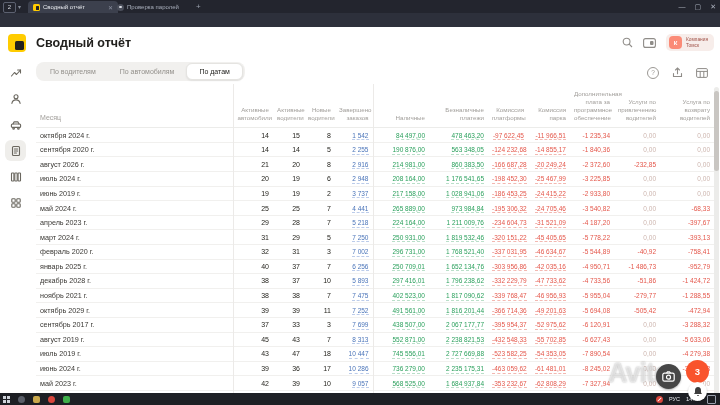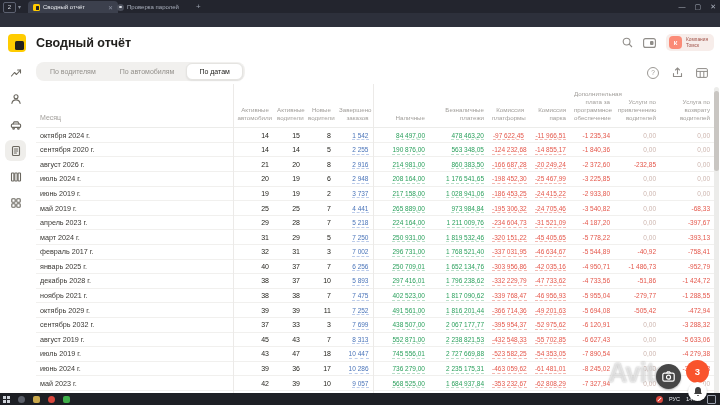--- a/index.html
+++ b/index.html
@@ -336,21 +336,21 @@
             <td class="sepR"><span class="lnk blue">3 737</span></td>
             <td><span class="lnk green">217 158,00</span></td>
             <td><span class="lnk green">1 028 941,06</span></td>
             <td><span class="lnk redl">-186 453,25</span></td>
             <td><span class="lnk redl">-24 415,22</span></td>
             <td class="red">-2 933,80</td>
             <td class="zero">0,00</td>
             <td class="zero">0,00</td>
           </tr>
           <tr>
-            <td class="first sepR">май 2019 г.</td>
+            <td class="first sepR">май 2024 г.</td>
             <td class="cnt">25</td>
             <td class="cnt">25</td>
             <td class="cnt">7</td>
             <td class="sepR"><span class="lnk blue">4 441</span></td>
             <td><span class="lnk green">265 889,00</span></td>
             <td><span class="lnk green">973 984,84</span></td>
             <td><span class="lnk redl">-195 306,32</span></td>
             <td><span class="lnk redl">-24 705,46</span></td>
             <td class="red">-3 540,82</td>
             <td class="zero">0,00</td>
@@ -378,21 +378,21 @@
             <td class="sepR"><span class="lnk blue">7 250</span></td>
             <td><span class="lnk green">250 931,00</span></td>
             <td><span class="lnk green">1 819 532,46</span></td>
             <td><span class="lnk redl">-320 151,22</span></td>
             <td><span class="lnk redl">-45 405,65</span></td>
             <td class="red">-5 778,22</td>
             <td class="zero">0,00</td>
             <td class="red">-393,13</td>
           </tr>
           <tr>
-            <td class="first sepR">февраль 2017 г.</td>
+            <td class="first sepR">февраль 2020 г.</td>
             <td class="cnt">32</td>
             <td class="cnt">31</td>
             <td class="cnt">3</td>
             <td class="sepR"><span class="lnk blue">7 002</span></td>
             <td><span class="lnk green">296 731,00</span></td>
             <td><span class="lnk green">1 768 521,40</span></td>
             <td><span class="lnk redl">-337 031,95</span></td>
             <td><span class="lnk redl">-46 634,67</span></td>
             <td class="red">-5 544,89</td>
             <td class="red">-40,92</td>
@@ -448,21 +448,21 @@
             <td class="sepR"><span class="lnk blue">7 252</span></td>
             <td><span class="lnk green">491 561,00</span></td>
             <td><span class="lnk green">1 816 201,44</span></td>
             <td><span class="lnk redl">-366 714,36</span></td>
             <td><span class="lnk redl">-49 201,63</span></td>
             <td class="red">-5 694,08</td>
             <td class="red">-505,42</td>
             <td class="red">-472,94</td>
           </tr>
           <tr>
-            <td class="first sepR">сентябрь 2032 г.</td>
+            <td class="first sepR">сентябрь 2017 г.</td>
             <td class="cnt">37</td>
             <td class="cnt">33</td>
             <td class="cnt">3</td>
             <td class="sepR"><span class="lnk blue">7 699</span></td>
             <td><span class="lnk green">438 507,00</span></td>
             <td><span class="lnk green">2 067 177,77</span></td>
             <td><span class="lnk redl">-395 954,37</span></td>
             <td><span class="lnk redl">-52 975,62</span></td>
             <td class="red">-6 120,91</td>
             <td class="zero">0,00</td>

